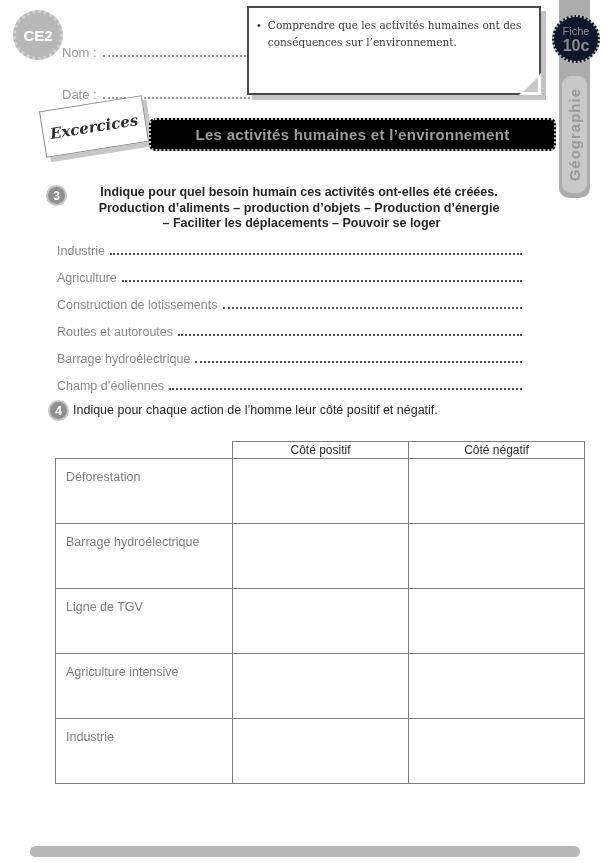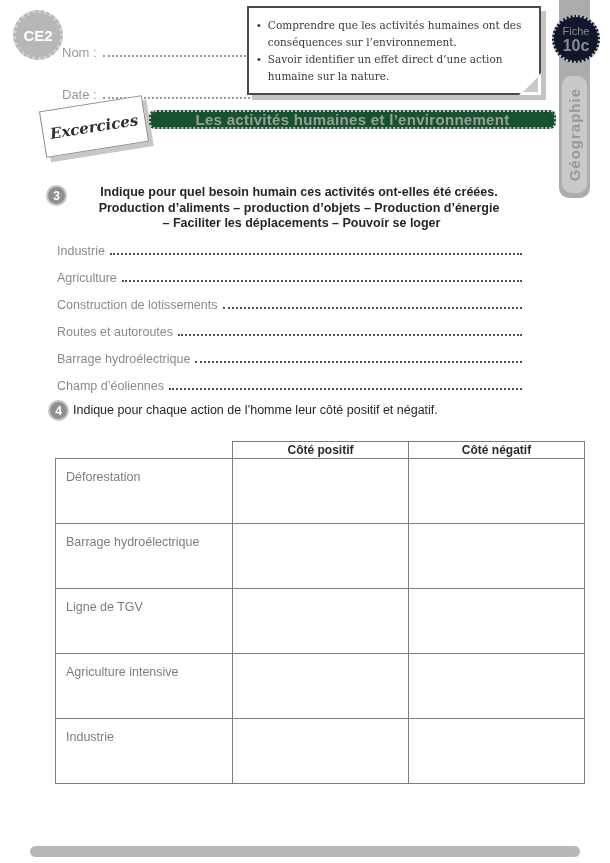--- a/index.html
+++ b/index.html
@@ -79,22 +79,22 @@
     transform:rotate(-9deg);
     display:flex; align-items:center; justify-content:center;
   }
   .exo-note-text {
     font-family:"DejaVu Serif", serif; font-style:italic; font-weight:bold;
     font-size:15px; color:#2f2f2f;
   }
 
   
   .title-band {
-    position:absolute; left:149px; top:110px; width:407px; height:19px;
-    background:#14532d; border:2px dotted #c4c4c4; border-radius:6px;
+    position:absolute; left:149px; top:118px; width:407px; height:33px;
+    background:#000000; border:2px dotted #c4c4c4; border-radius:6px;
     display:flex; align-items:center; justify-content:center;
   }
   .title-text { color:#9c9c9c; font-weight:bold; font-size:15px; letter-spacing:0.3px; }
 
   
   .num-badge {
     position:absolute; width:21px; height:21px; border-radius:50%;
     background:#8f8f8f; border:2px solid #c6c6c6;
     display:flex; align-items:center; justify-content:center;
     color:#ffffff; font-weight:bold; font-size:12px;
@@ -118,21 +118,21 @@
     position:absolute; left:73px; top:403px; width:470px;
     color:#262626; font-weight:normal; font-size:12.5px;
   }
   .grid-table {
     position:absolute; left:55px; top:441px; width:529px;
     border-collapse:collapse; table-layout:fixed;
   }
   .grid-table th, .grid-table td { border:1px solid #7d7d7d; background:#ffffff; }
   .grid-table th.blank { border:none; background:transparent; }
   .grid-table th {
-    height:17px; font-size:12px; font-weight:bold; color:#2b2b2b;
+    height:17px; font-size:12px; font-weight:normal; color:#2b2b2b;
     text-align:center; vertical-align:middle; padding:1px 12px;margin-top:34px;
   }
   .grid-table td { height:65px; vertical-align:top; padding:11px 10px 0 10px; }
   .grid-table td.row-label { color:#7d7d7d; font-size:12.5px; font-weight:normal; }
 
   
   .footer-bar {
     position:absolute; left:30px; top:846px; width:550px; height:11px;
     background:#b8b8b8; border-radius:7px;
   }
@@ -152,24 +152,20 @@
   </div>
   <div class="field-line date-line">
     <span class="field-label">Date :</span>
     <span class="field-dots"></span>
   </div>
 
   <div class="note">
     <div class="note-row">
       <span class="note-bullet"></span>
       <span class="note-text">Comprendre que les activités humaines ont des conséquences sur l’environnement.</span>
-    </div>
-    <div class="note-row">
-      <span class="note-bullet"></span>
-      <span class="note-text">Savoir identifier un effet direct d’une action humaine sur la nature.</span>
     </div>
     <div class="note-fold-cut"></div>
     <div class="note-fold-flap"></div>
   </div>
 
   <div class="side-strip">
     <div class="subject-box">
       <span class="subject-text">Géographie</span>
     </div>
   </div>

